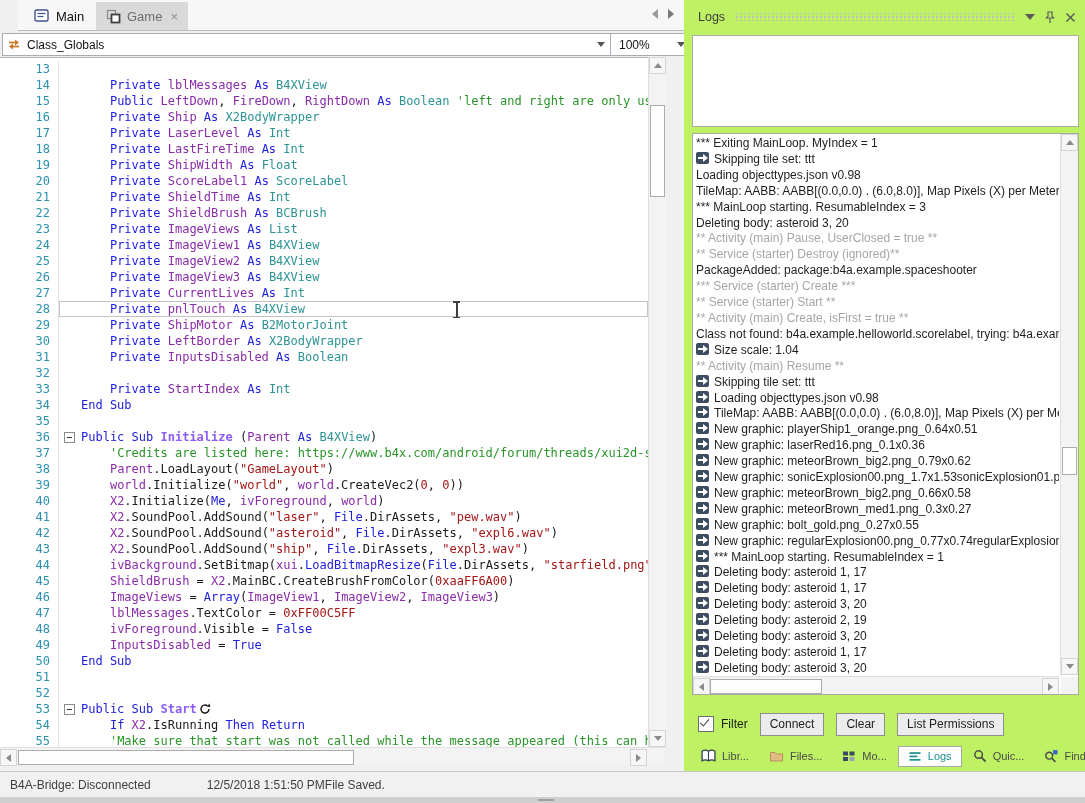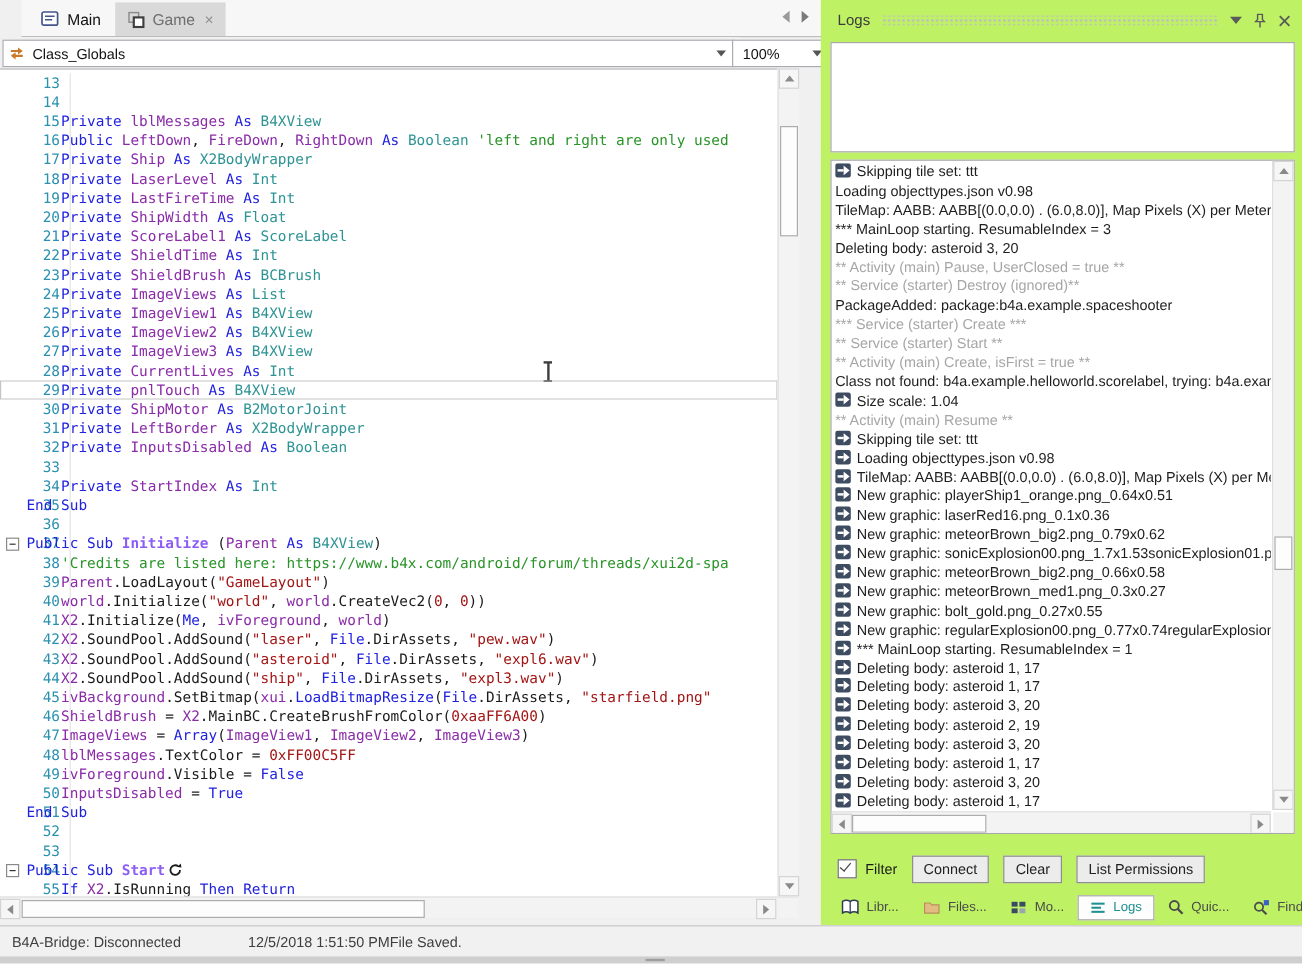--- a/index.html
+++ b/index.html
@@ -22,21 +22,21 @@
 
   #combo-row{position:absolute;left:0;top:31px;width:616px;height:26px;background:#F0F0F0;}
   .combo{position:absolute;top:2px;height:21px;background:#FFF;border:1px solid #A9ACB2;display:flex;align-items:center;font-size:12px;color:#111;}
   #combo-members{left:2px;width:604px;padding-left:4px;}
   #combo-members .cicon{margin-right:6px;display:inline-flex;}
   #combo-zoom{left:610px;width:72px;padding-left:8px;}
   .combo .carr{position:absolute;right:6px;top:8px;border-left:4px solid transparent;border-right:4px solid transparent;border-top:5px solid #555;}
 
   #code-view{position:absolute;left:0;top:57px;width:648px;height:690px;background:#FFF;overflow:hidden;border-top:1px solid #B5B5B5;}
   #code-lines{position:absolute;left:0;top:3px;width:100%;}
-  .cl{display:flex;height:16px;line-height:16px;font-family:"DejaVu Sans Mono", monospace;font-size:12px;white-space:pre;flex-direction:column;}
+  .cl{display:flex;height:16px;line-height:16px;font-family:"DejaVu Sans Mono", monospace;font-size:12px;white-space:pre;}
   .ln{width:50px;text-align:right;padding-right:8px;color:#2B91AF;flex:none;border-right:1px solid #E4E4E4;}
   .cw{display:flex;flex:1;min-width:0;position:relative;}
   .cl.cur .cw{box-shadow:inset 0 0 0 1px #C4C4C4;}
   .foldcol{width:22px;flex:none;position:relative;}
   .foldbox{position:absolute;left:5px;top:3px;width:9px;height:9px;border:1px solid #8A8A8A;background:#FFF;}
   .foldbox::after{content:'';position:absolute;left:2px;top:4px;width:5px;height:1px;background:#333;}
   .ct{flex:1;min-width:0;overflow:hidden;}
   .tk-p{color:#1A1A1A}.tk-k{color:#2121E0}.tk-i{color:#8A2BA8}.tk-t{color:#2E9394}.tk-s{color:#A31515}.tk-c{color:#2A9429}.tk-b{color:#8b5cf6;font-weight:bold}
   .resume-ic{display:inline-block;vertical-align:-2px;margin-left:2px;}
 
@@ -249,20 +249,21 @@
             <line x1="1.5" y1="1.5" x2="9.5" y2="9.5" stroke="#5A5A5A" stroke-width="1.5"></line>
             <line x1="9.5" y1="1.5" x2="1.5" y2="9.5" stroke="#5A5A5A" stroke-width="1.5"></line>
           </svg>
       </span>
     </div>
 
     <div class="wbox" id="log-empty"></div>
 
     <div class="wbox" id="log-list">
       <div id="log-entries">
+          <div class="log-line">*** Exiting MainLoop. MyIndex = 1</div>
           <div class="log-line"><span class="log-ic"></span>Skipping tile set: ttt</div>
           <div class="log-line">Loading objecttypes.json v0.98</div>
           <div class="log-line">TileMap: AABB: AABB[(0.0,0.0) . (6.0,8.0)], Map Pixels (X) per Meter: 16</div>
           <div class="log-line">*** MainLoop starting. ResumableIndex = 3</div>
           <div class="log-line">Deleting body: asteroid 3, 20</div>
           <div class="log-line gray">** Activity (main) Pause, UserClosed = true **</div>
           <div class="log-line gray">** Service (starter) Destroy (ignored)**</div>
           <div class="log-line">PackageAdded: package:b4a.example.spaceshooter</div>
           <div class="log-line gray">*** Service (starter) Create ***</div>
           <div class="log-line gray">** Service (starter) Start **</div>

